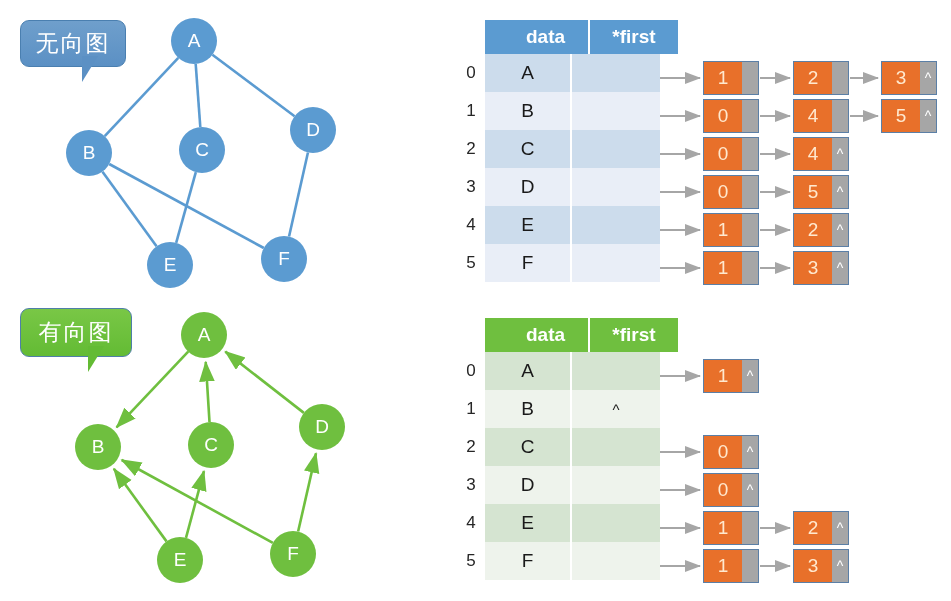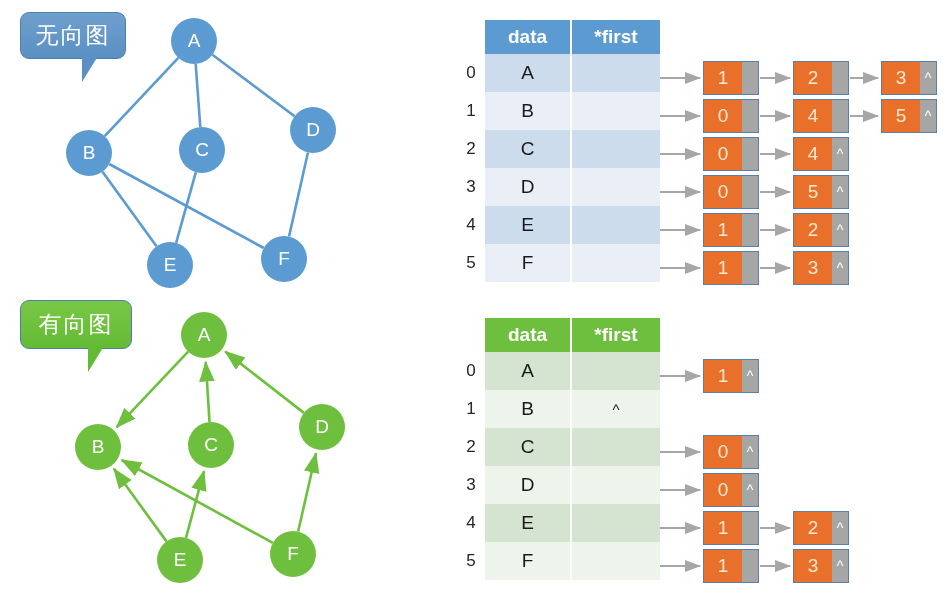--- a/index.html
+++ b/index.html
@@ -6,21 +6,21 @@
   body{
     width:951px;height:601px;background:#ffffff;
     font-family:"Liberation Sans","DejaVu Sans",sans-serif;
     overflow:hidden;position:relative;
   }
   #stage{position:absolute;left:0;top:0;width:951px;height:601px;}
 
   
   .callout{position:absolute;}
   .callout .bubble{
-    position:absolute;left:0;top:0;
+    position:absolute;left:0;top:8px;
     border-radius:9px;
     display:flex;align-items:center;justify-content:center;
     color:#ffffff;letter-spacing:2px;
     font-size:23px;
   }
   .callout.blue .bubble{
     background:linear-gradient(#6f9fcc,#5b90c4);
     border:1px solid #4a7fb0;
   }
   .callout.green .bubble{
@@ -54,21 +54,21 @@
     position:absolute;left:0;width:24px;text-align:center;
     font-size:17px;color:#262626;
   }
   .thead{position:absolute;display:flex;}
   .th{
     display:flex;align-items:center;justify-content:center;
     color:#fff;font-weight:bold;font-size:19px;height:34px;
   }
   .thead.blue .th{background:#5b9bd1;}
   .thead.green .th{background:#6fbf3f;}
-  .th.c1{width:85px;margin-right:2px;}
+  .th.c1{width:85px;margin-right:2px;padding-left:18px;}
   .th.c2{width:88px;}
   .trow{position:absolute;display:flex;height:38px;}
   .td{display:flex;align-items:center;justify-content:center;font-size:19px;color:#1a1a1a;}
   .td.c1{width:85px;margin-right:2px;}
   .td.c2{width:88px;}
   .trow.blue.even .td{background:#ccdcec;}
   .trow.blue.odd  .td{background:#e9eef7;}
   .trow.green.even .td{background:#d5e4d1;}
   .trow.green.odd  .td{background:#eef3ec;}
   .caret{font-size:15px;color:#1a1a1a;}

